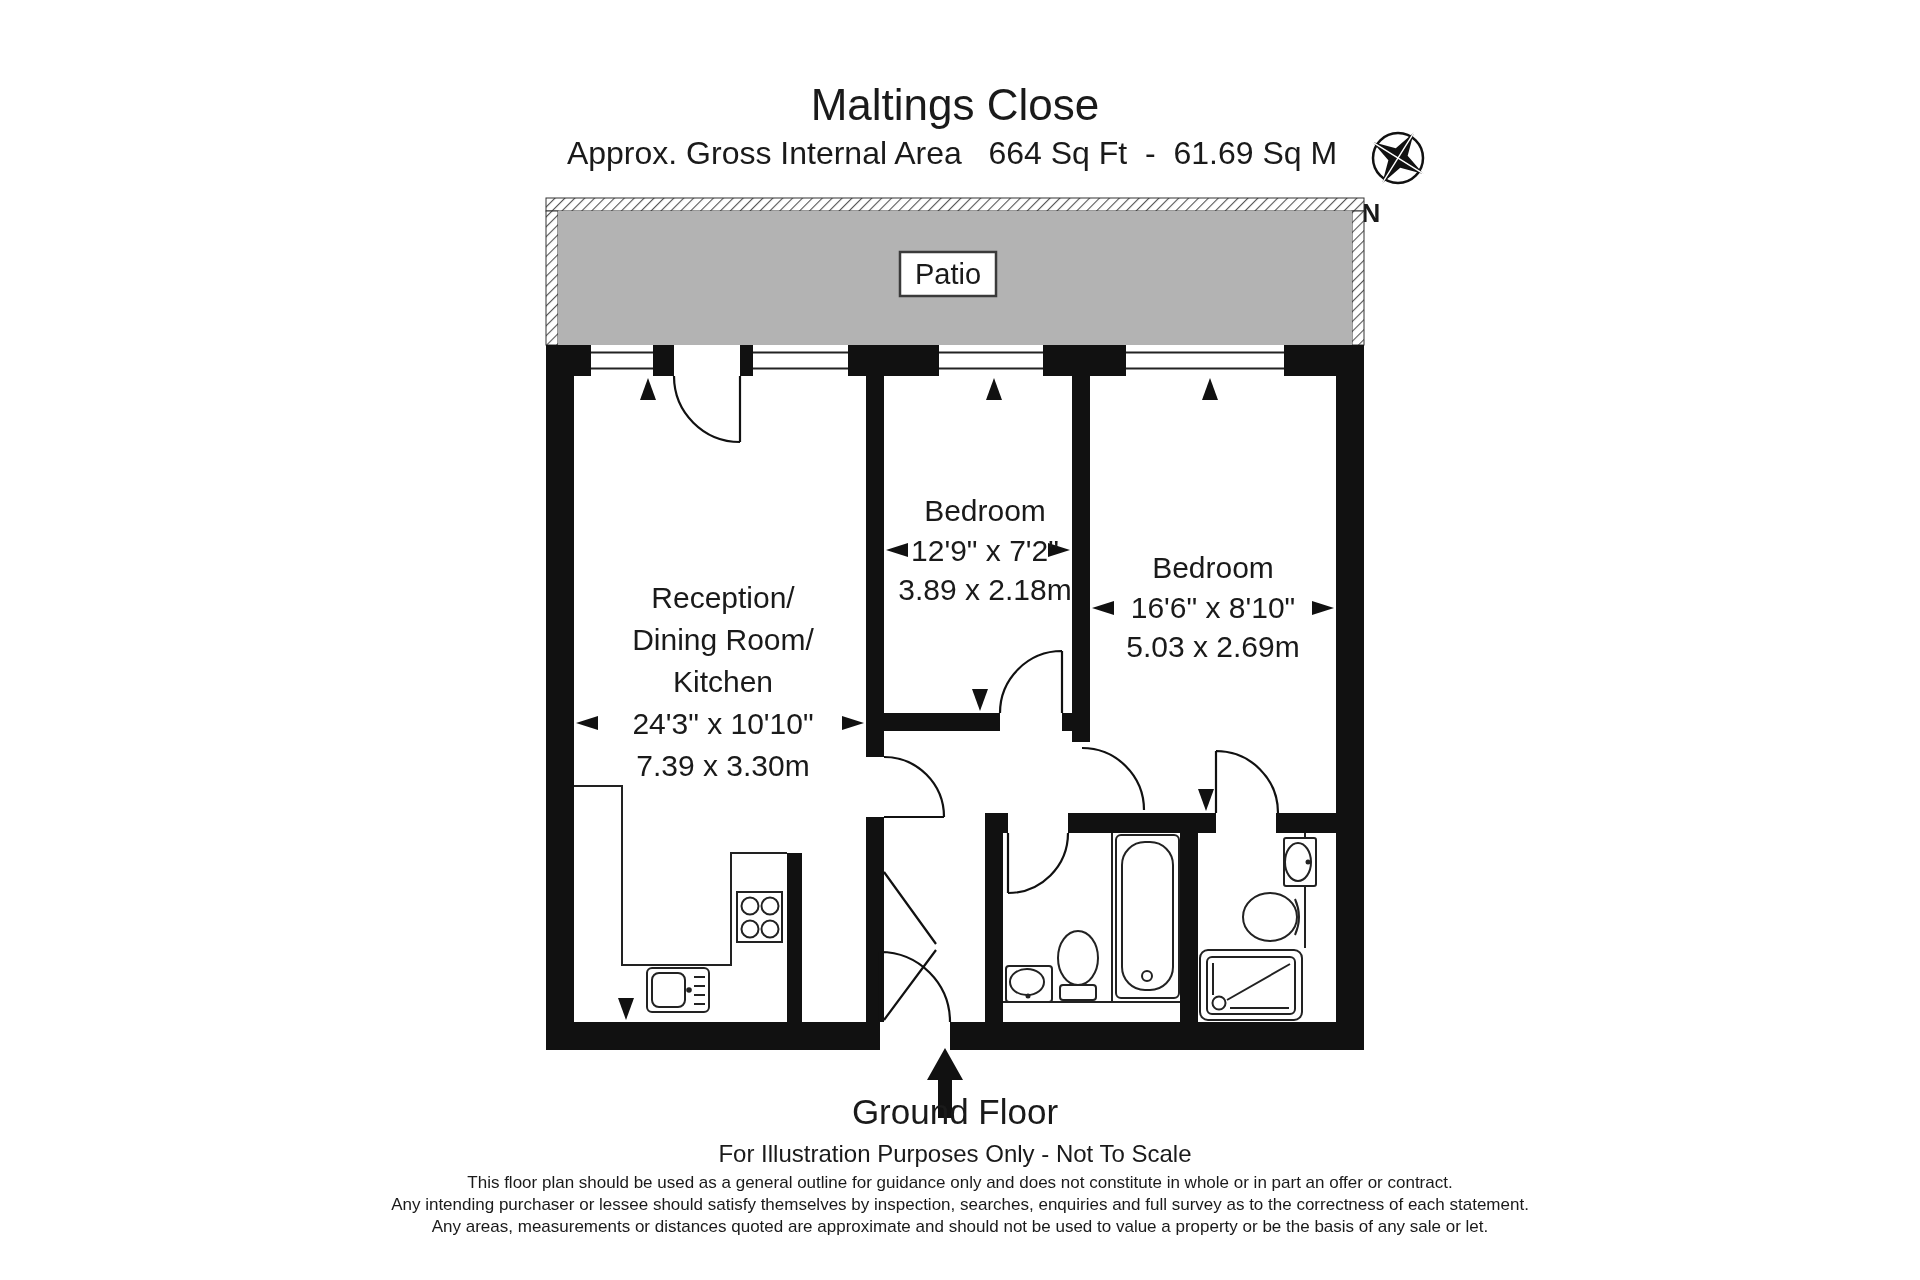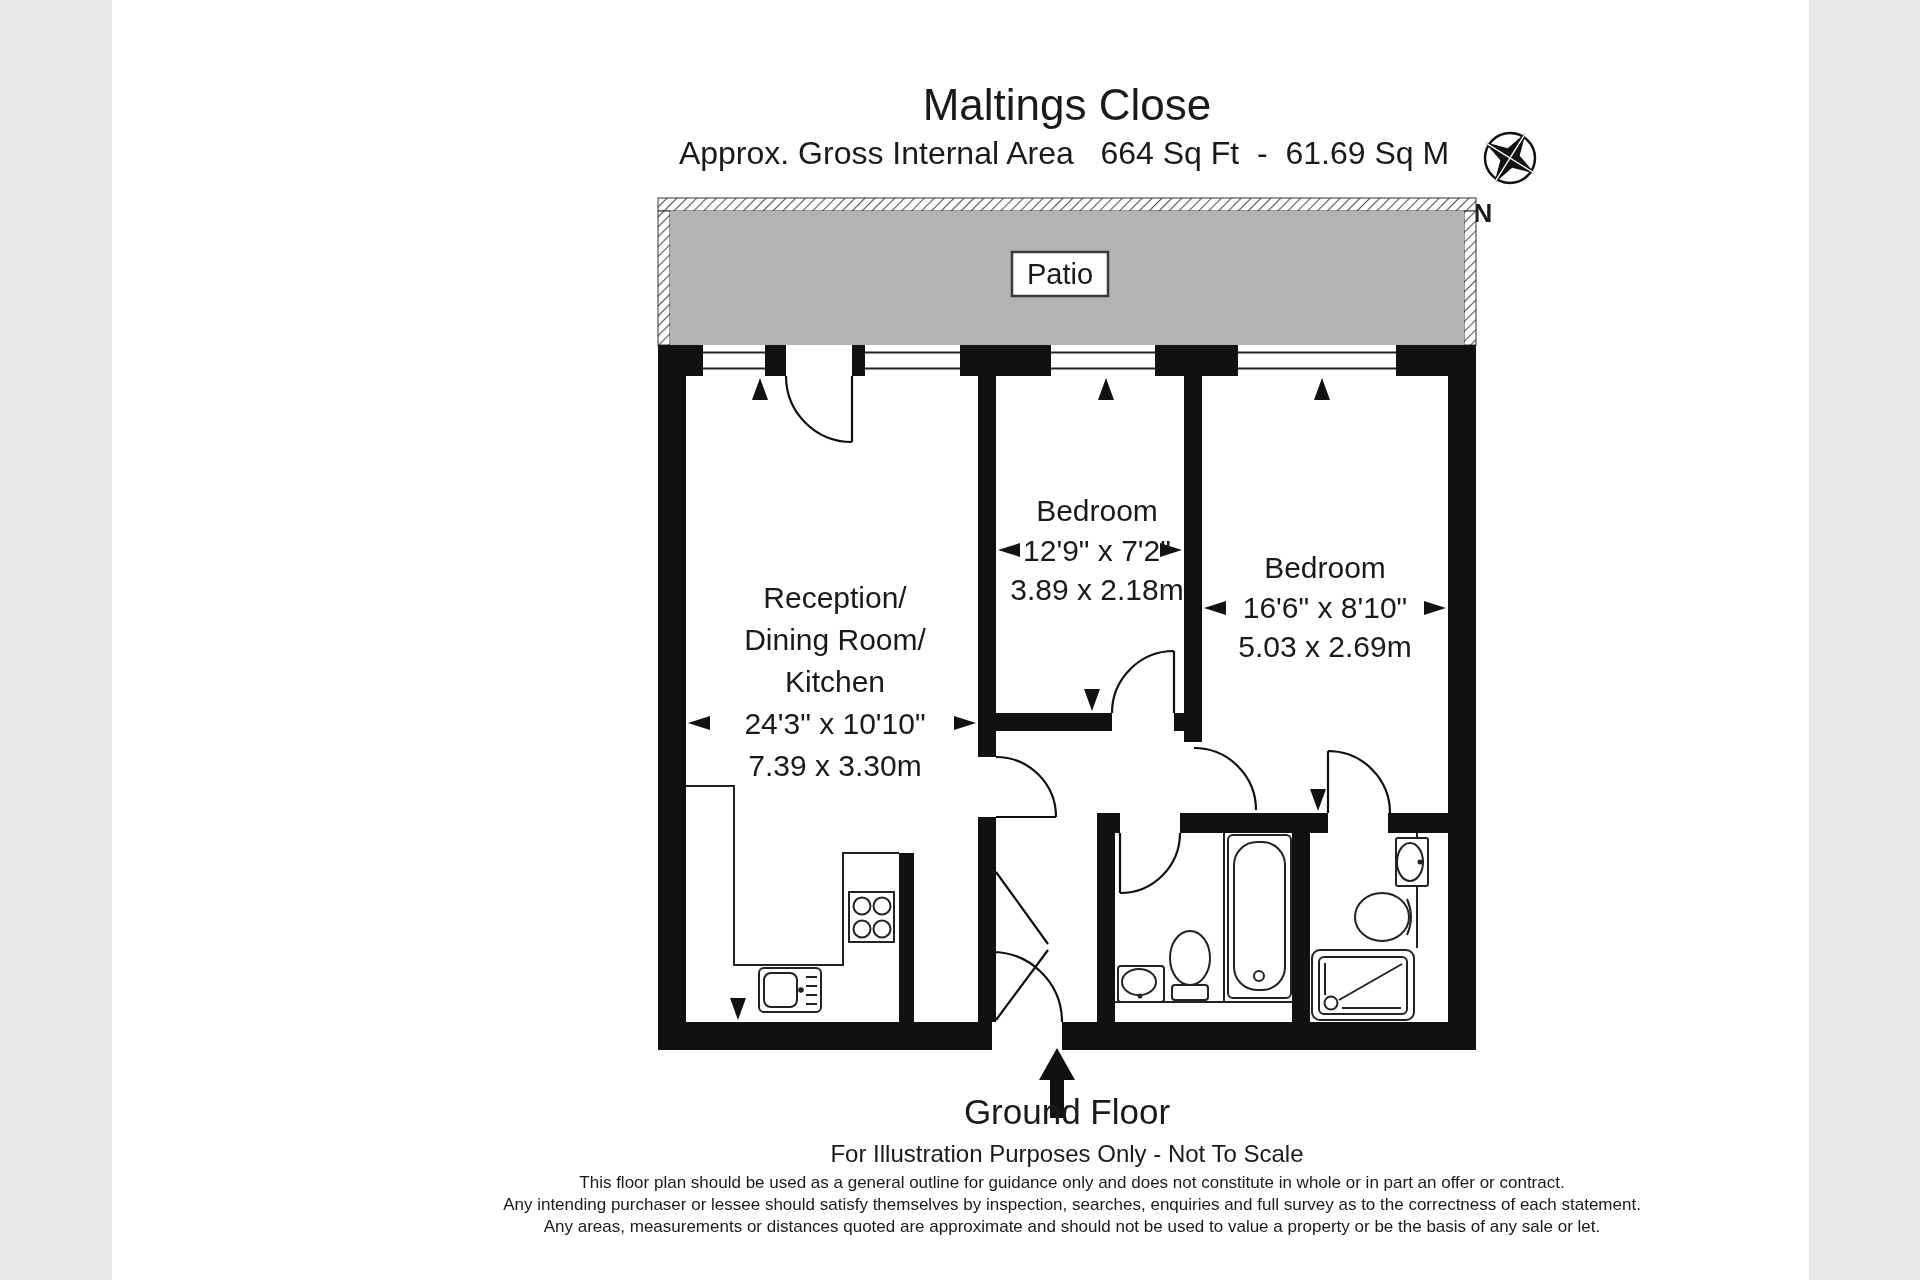--- a/index.html
+++ b/index.html
@@ -1,18 +1,18 @@
 <!DOCTYPE html>
 <html><head>
 <meta charset="utf-8">
 <style>
   html,body{margin:0;padding:0;background:#e9e9e9;}
   .page{
     position:relative;
-    width:1697px;height:1280px;
+    width:1920px;height:1280px;
     background:#ffffff;
     font-family:"Liberation Sans", sans-serif;
     margin:0 auto;
     overflow:hidden;
   }
   svg{display:block;}
   text{fill:#1a1a1a;}
   .t-title{font-size:44px;}
   .t-sub{font-size:32px;}
   .t-room{font-size:30px;}

